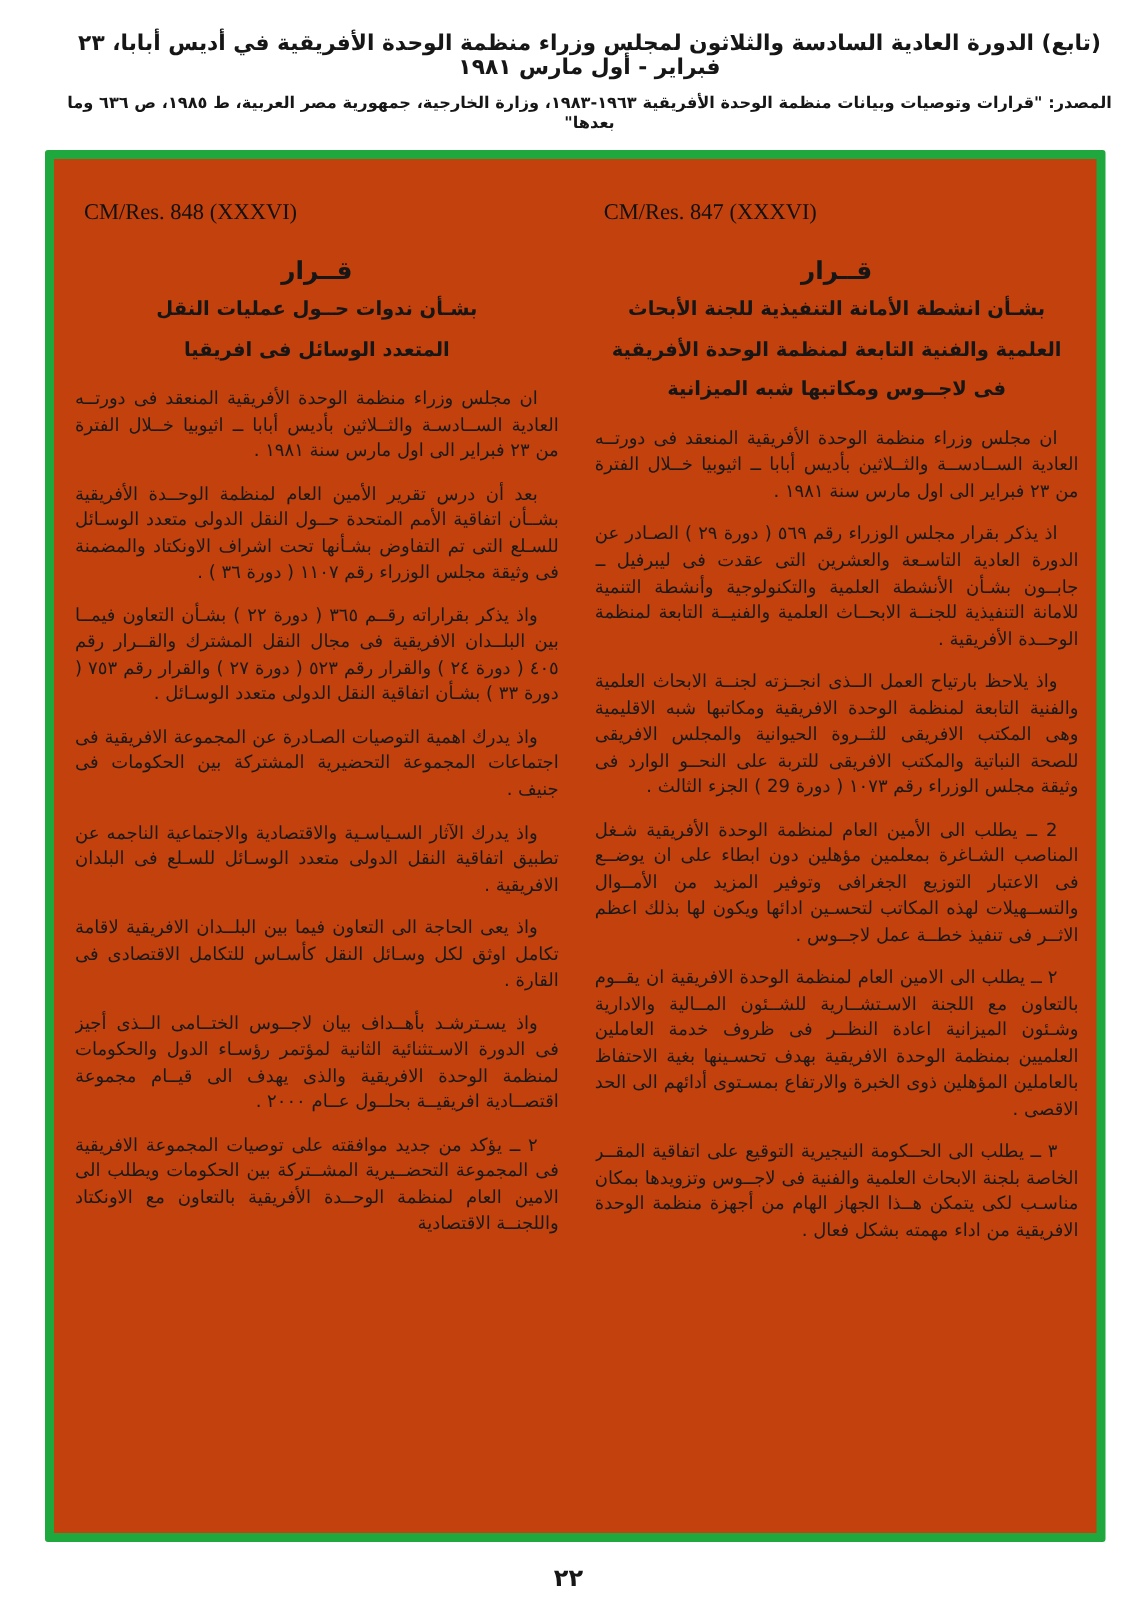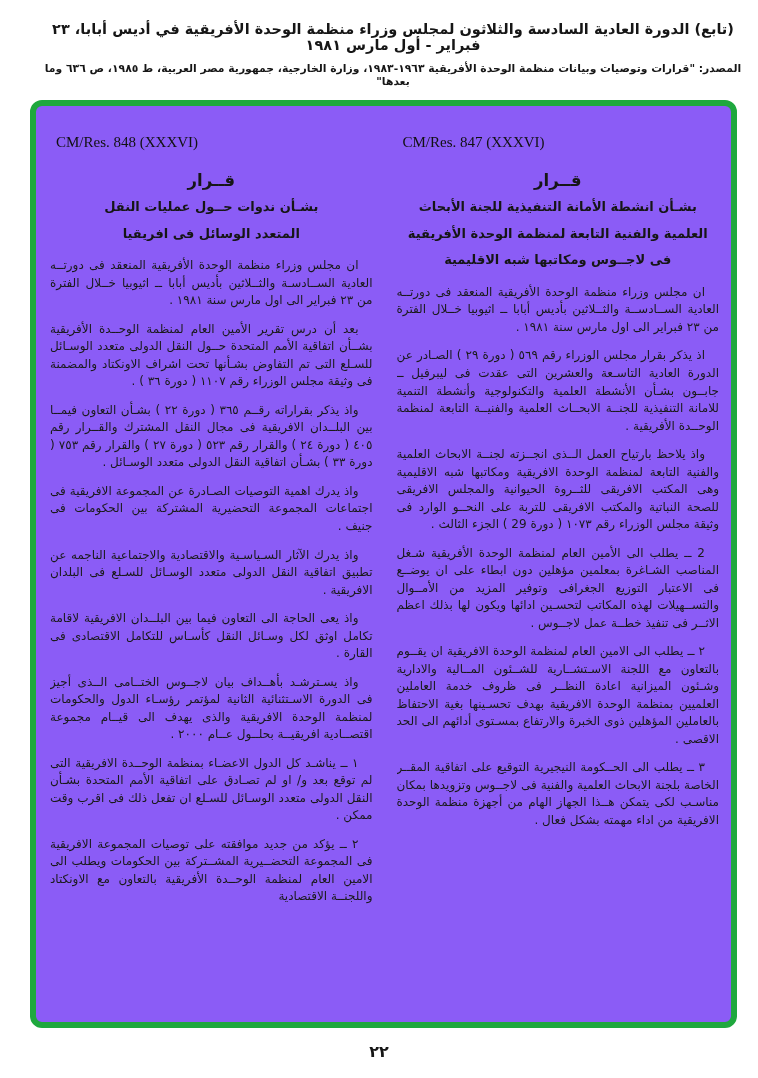--- a/index.html
+++ b/index.html
@@ -6,22 +6,22 @@
   body{
     width:758px;height:1078px;position:relative;overflow:hidden;
     font-family:"DejaVu Sans",sans-serif;color:#161616;
     -webkit-font-smoothing:antialiased;
   }
   .page-header{direction:rtl;text-align:center;padding-left:28px;}
   .hdr-line1{padding-top:21px;font-size:14.5px;font-weight:bold;letter-spacing:0;}
   .hdr-line2{margin-top:9px;font-size:10.8px;font-weight:bold;}
   .frame{
     position:absolute;left:30px;top:100px;width:707px;height:928px;
-    box-sizing:border-box;border:6px solid #1fa83e;border-radius:12px;
-    padding:20px 12px 0 14px;overflow:hidden;background:#8b5cf6;
+    box-sizing:border-box;border:6px solid #1fa83e;border-radius:2px;
+    padding:20px 12px 0 14px;overflow:hidden;background:#c2410c;
   }
   .columns{display:flex;direction:ltr;gap:24px;height:100%;}
   .col{flex:1;direction:rtl;overflow:hidden;}
   .res-id{
     direction:ltr;text-align:left;font-family:"Liberation Serif",serif;
     font-size:15px;font-weight:normal;margin:8px 0 0 6px;color:#111;
   }
   .res-heading{
     text-align:center;font-size:16.5px;font-weight:bold;
     margin:20px 0 2px;letter-spacing:.5px;
@@ -57,31 +57,30 @@
         <div>بشـأن ندوات حــول عمليات النقل</div>
         <div>المتعدد الوسائل فى افريقيا</div>
       </div>
       <p>ان مجلس وزراء منظمة الوحدة الأفريقية المنعقد فى دورتــه العادية الســادسـة والثــلاثين بأديس أبابا ــ اثيوبيا خــلال الفترة من ٢٣ فبراير الى اول مارس سنة ١٩٨١ .</p>
       <p>بعد أن درس تقرير الأمين العام لمنظمة الوحــدة الأفريقية بشــأن اتفاقية الأمم المتحدة حــول النقل الدولى متعدد الوسـائل للسـلع التى تم التفاوض بشـأنها تحت اشراف الاونكتاد والمضمنة فى وثيقة مجلس الوزراء رقم ١١٠٧ ( دورة ٣٦ ) .</p>
       <p>واذ يذكر بقراراته رقــم ٣٦٥ ( دورة ٢٢ ) بشـأن التعاون فيمــا بين البلــدان الافريقية فى مجال النقل المشترك والقــرار رقم ٤٠٥ ( دورة ٢٤ ) والقرار رقم ٥٢٣ ( دورة ٢٧ ) والقرار رقم ٧٥٣ ( دورة ٣٣ ) بشـأن اتفاقية النقل الدولى متعدد الوسـائل .</p>
       <p>واذ يدرك اهمية التوصيات الصـادرة عن المجموعة الافريقية فى اجتماعات المجموعة التحضيرية المشتركة بين الحكومات فى جنيف .</p>
       <p>واذ يدرك الآثار السـياسـية والاقتصادية والاجتماعية الناجمه عن تطبيق اتفاقية النقل الدولى متعدد الوسـائل للسـلع فى البلدان الافريقية .</p>
       <p>واذ يعى الحاجة الى التعاون فيما بين البلــدان الافريقية لاقامة تكامل اوثق لكل وسـائل النقل كأسـاس للتكامل الاقتصادى فى القارة .</p>
       <p>واذ يسـترشـد بأهــداف بيان لاجــوس الختــامى الــذى أجيز فى الدورة الاسـتثنائية الثانية لمؤتمر رؤسـاء الدول والحكومات لمنظمة الوحدة الافريقية والذى يهدف الى قيــام مجموعة اقتصــادية افريقيــة بحلــول عــام ٢٠٠٠ .</p>
-      <p>١ ــ يناشـد كل الدول الاعضـاء بمنظمة الوحــدة الافريقية التى لم توقع بعد و/ او لم تصـادق على اتفاقية الأمم المتحدة بشـأن النقل الدولى متعدد الوسـائل للسـلع ان تفعل ذلك فى اقرب وقت ممكن .</p>
       <p>٢ ــ يؤكد من جديد موافقته على توصيات المجموعة الافريقية فى المجموعة التحضــيرية المشــتركة بين الحكومات ويطلب الى الامين العام لمنظمة الوحــدة الأفريقية بالتعاون مع الاونكتاد واللجنــة الاقتصادية</p>
     </section>
 
     <section class="col">
       <div class="res-id">CM/Res. 847 (XXXVI)</div>
       <div class="res-heading">قــرار</div>
       <div class="res-title">
         <div>بشـأن انشطة الأمانة التنفيذية للجنة الأبحاث</div>
         <div>العلمية والفنية التابعة لمنظمة الوحدة الأفريقية</div>
-        <div>فى لاجــوس ومكاتبها شبه الاقليمية</div>
+        <div>فى لاجــوس ومكاتبها شبه الميزانية</div>
       </div>
       <p>ان مجلس وزراء منظمة الوحدة الأفريقية المنعقد فى دورتــه العادية الســادســة والثــلاثين بأديس أبابا ــ اثيوبيا خــلال الفترة من ٢٣ فبراير الى اول مارس سنة ١٩٨١ .</p>
       <p>اذ يذكر بقرار مجلس الوزراء رقم ٥٦٩ ( دورة ٢٩ ) الصـادر عن الدورة العادية التاسـعة والعشرين التى عقدت فى ليبرفيل ــ جابــون بشـأن الأنشطة العلمية والتكنولوجية وأنشطة التنمية للامانة التنفيذية للجنــة الابحــاث العلمية والفنيــة التابعة لمنظمة الوحــدة الأفريقية .</p>
       <p>واذ يلاحظ بارتياح العمل الــذى انجــزته لجنــة الابحاث العلمية والفنية التابعة لمنظمة الوحدة الافريقية ومكاتبها شبه الاقليمية وهى المكتب الافريقى للثــروة الحيوانية والمجلس الافريقى للصحة النباتية والمكتب الافريقى للتربة على النحــو الوارد فى وثيقة مجلس الوزراء رقم ١٠٧٣ ( دورة 29 ) الجزء الثالث .</p>
       <p>2 ــ يطلب الى الأمين العام لمنظمة الوحدة الأفريقية شـغل المناصب الشـاغرة بمعلمين مؤهلين دون ابطاء على ان يوضــع فى الاعتبار التوزيع الجغرافى وتوفير المزيد من الأمــوال والتســهيلات لهذه المكاتب لتحسـين ادائها ويكون لها بذلك اعظم الاثــر فى تنفيذ خطــة عمل لاجــوس .</p>
       <p>٢ ــ يطلب الى الامين العام لمنظمة الوحدة الافريقية ان يقــوم بالتعاون مع اللجنة الاسـتشــارية للشــئون المــالية والادارية وشـئون الميزانية اعادة النظــر فى ظروف خدمة العاملين العلميين بمنظمة الوحدة الافريقية بهدف تحسـينها بغية الاحتفاظ بالعاملين المؤهلين ذوى الخبرة والارتفاع بمسـتوى أدائهم الى الحد الاقصى .</p>
       <p>٣ ــ يطلب الى الحــكومة النيجيرية التوقيع على اتفاقية المقــر الخاصة بلجنة الابحاث العلمية والفنية فى لاجــوس وتزويدها بمكان مناسـب لكى يتمكن هــذا الجهاز الهام من أجهزة منظمة الوحدة الافريقية من اداء مهمته بشكل فعال .</p>
     </section>
 
   </div>

